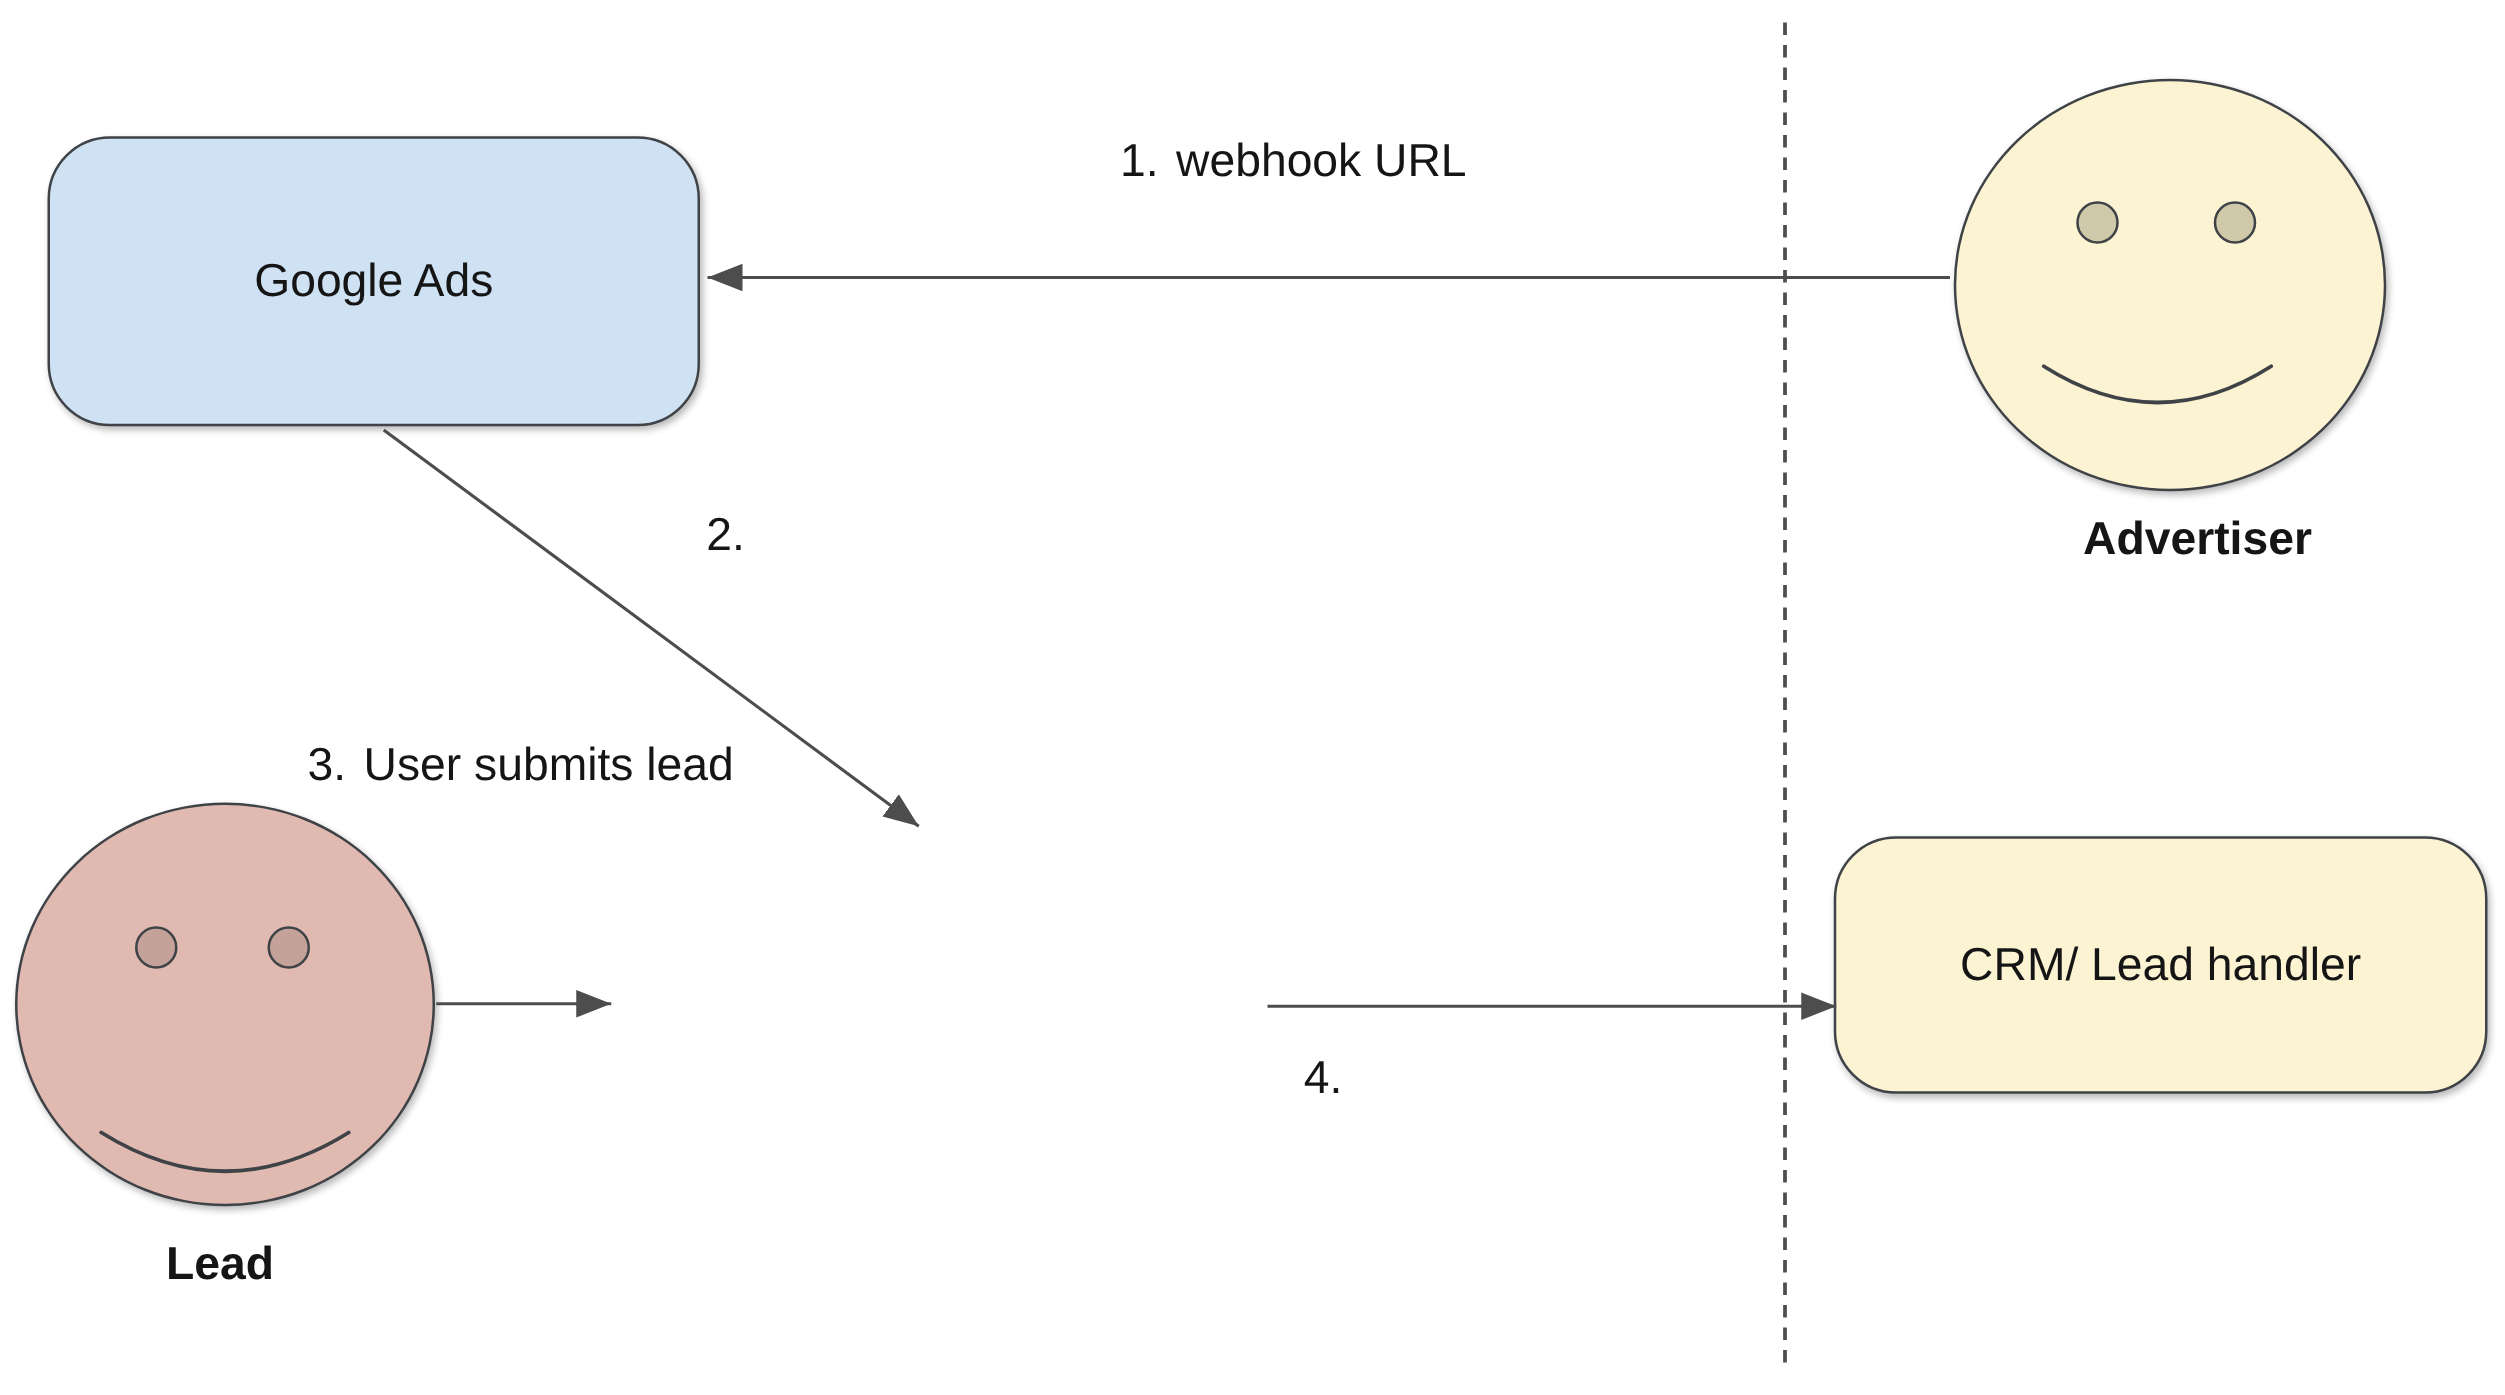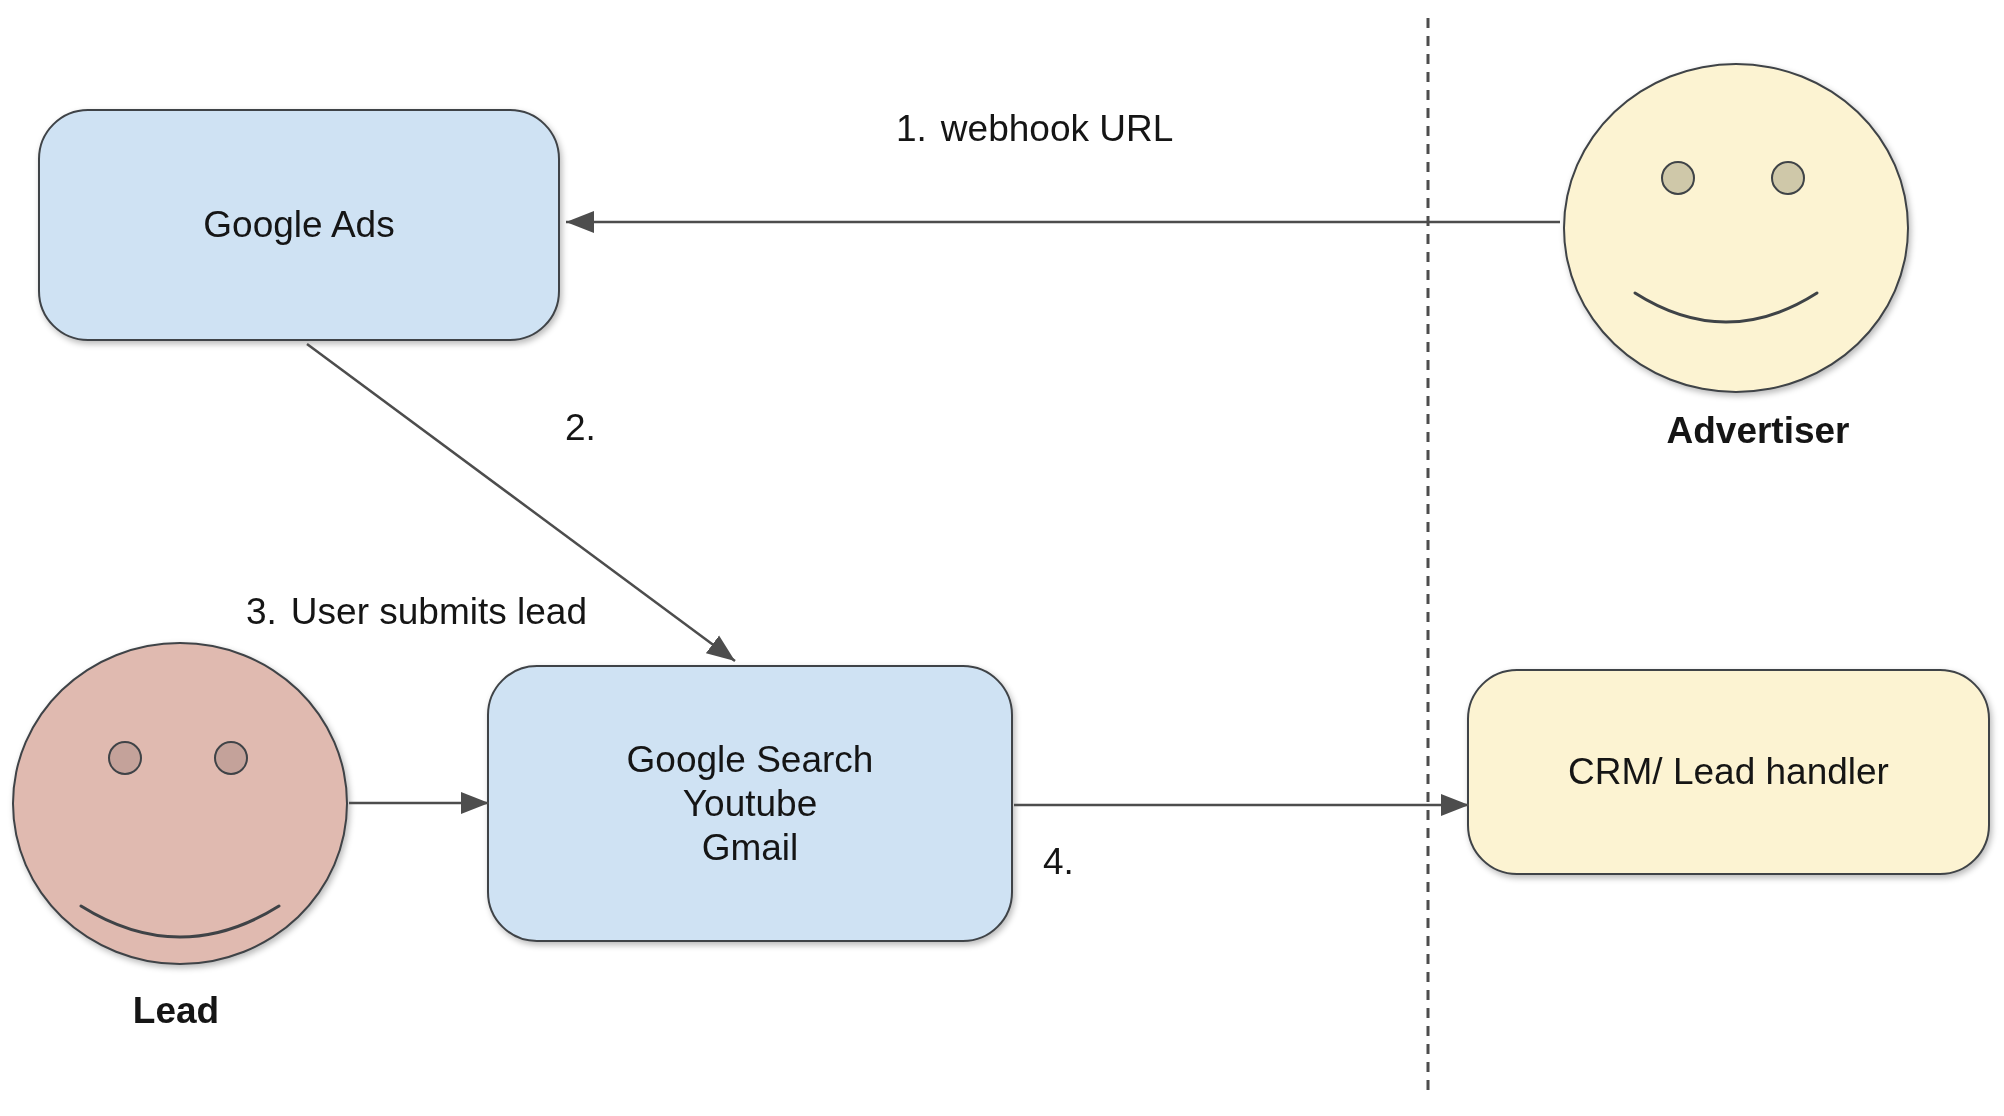--- a/index.html
+++ b/index.html
@@ -113,25 +113,20 @@
 </style>
 </head>
 <body>
 
 <div class="stage">
 
   <div class="node blue" id="box-google-ads">
     <span>Google Ads</span>
   </div>
 
-  <div class="node blue" id="box-platforms">
-    <span>Google Search</span>
-    <span>Youtube</span>
-    <span>Gmail</span>
-  </div>
 
   <div class="node yellow" id="box-crm">
     <span>CRM/ Lead handler</span>
   </div>
 
   <div class="face" id="face-advertiser">
     <div class="eye" id="adv-eye-left"></div>
     <div class="eye" id="adv-eye-right"></div>
   </div>
   <div class="actor-label" id="label-advertiser">Advertiser</div>

